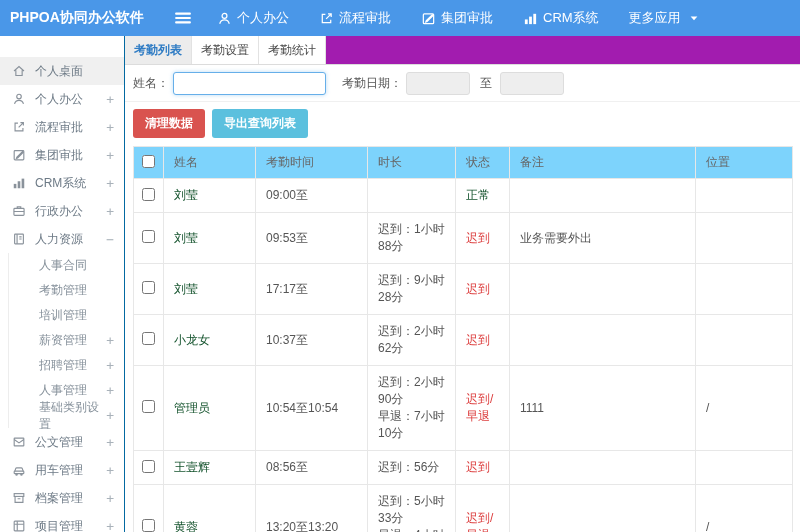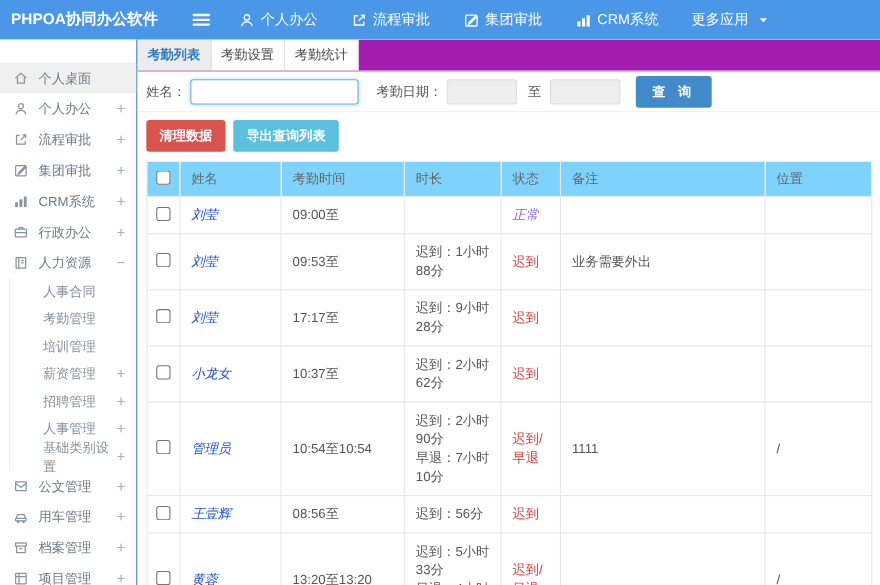--- a/index.html
+++ b/index.html
@@ -47,22 +47,22 @@
   .btn-danger { background:#d9534f; }
   .btn-info { background:#5bc0de; }
 
   
   .table-wrap { padding:0 8px; flex:1; overflow:hidden; }
   table { width:100%; border-collapse:collapse; table-layout:fixed; font-size:12px; color:#555; }
   th,td { border:1px solid #e7e7e7; padding:8px 10px; text-align:left; vertical-align:middle; overflow:hidden; }
   thead th { background:#7dd3fc; color:#666; font-weight:normal; padding:7px 10px; }
   td.cb, th.cb { text-align:center; padding:7px 4px; }
   input[type=checkbox] { width:13px; height:13px; accent-color:#428bca; }
-  a.name-link { color:#1d4ed8; text-decoration:none; cursor:pointer;font-style:italic; }
-  .st-normal { color:#8b5cf6;font-style:italic; }
+  a.name-link { color:#14532d; text-decoration:none; cursor:pointer; }
+  .st-normal { color:#14532d; }
   .st-late { color:#dc3c3c; }
   .dur div { line-height:17px; }
 </style>
 </head>
 <body>
 
 <header class="navbar">
   <div class="brand">PHPOA协同办公软件</div>
   <span class="menu-toggle"><svg viewBox="0 0 16 16" fill="none" stroke="currentColor" stroke-width="1.3">
         <path d="M2.5 4.5h11M2.5 8h11M2.5 11.5h11" stroke-width="1.7" stroke-linecap="round"></path>
@@ -292,21 +292,20 @@
   <div class="tab">考勤统计</div>
 </div>
 
     <div class="filter-row">
       <label>姓名：</label>
       <input class="input-name" type="text" value="" style="">
       <label class="lbl-date">考勤日期：</label>
       <input class="input-date" type="text" value="" style="">
       <span class="lbl-to">至</span>
       <input class="input-date" type="text" value="" style="">
-      <button class="btn btn-primary">查 询</button>
     </div>
 
     <div class="actions-row">
       <button class="btn btn-danger">清理数据</button>
       <button class="btn btn-info">导出查询列表</button>
     </div>
 
     <div class="table-wrap">
       <table>
         <colgroup>

